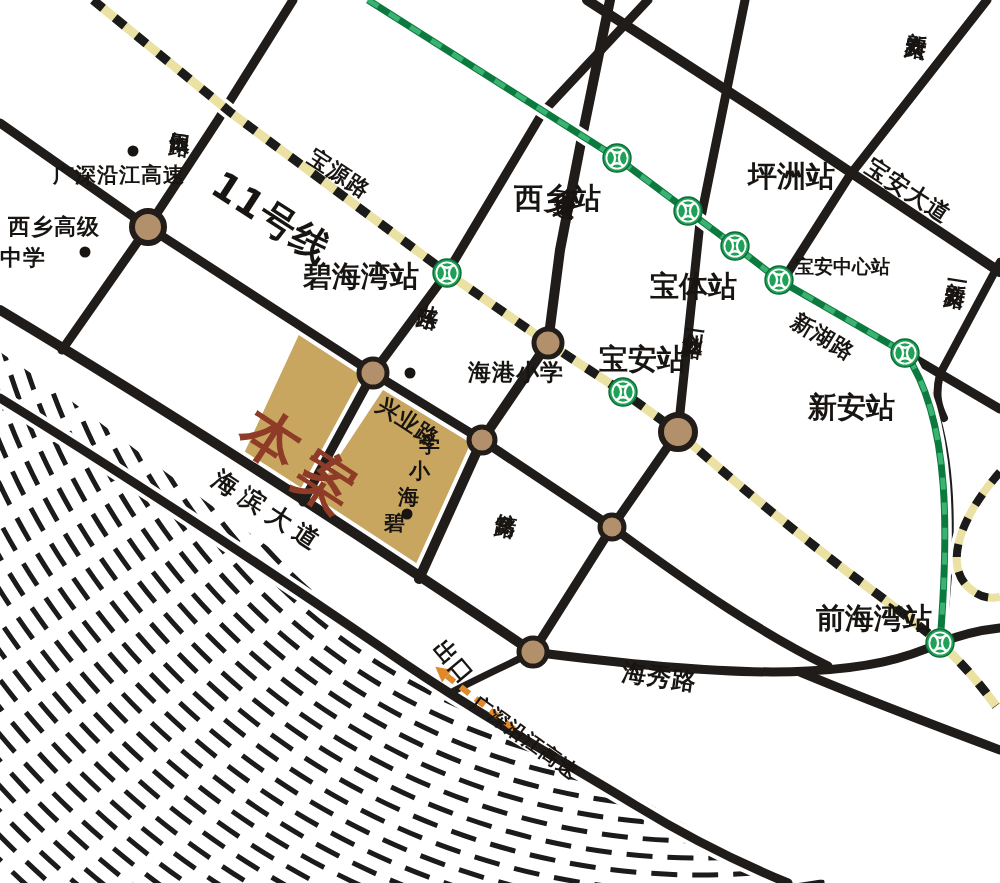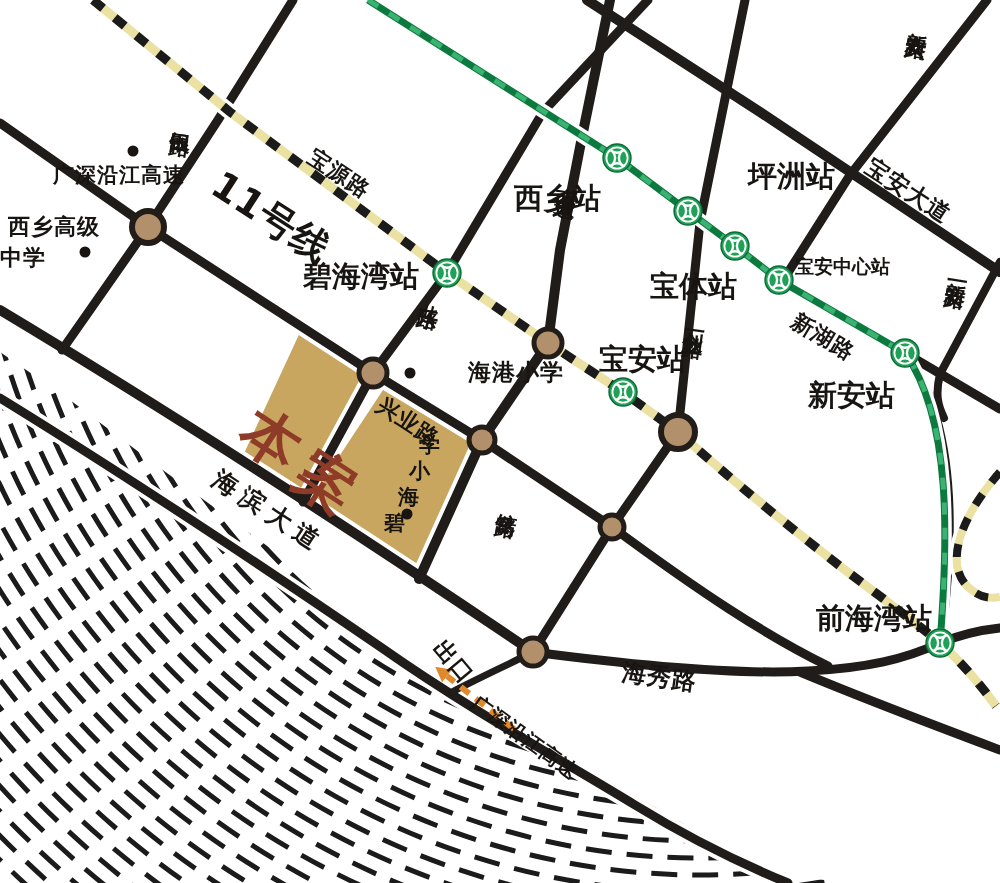--- a/index.html
+++ b/index.html
@@ -215,16 +215,16 @@
       <div class="lbl" style="left: 480px; top: 692px; font-size: 20px; transform: rotate(36deg);">广深沿江高速</div>
       <div class="lbl" style="left: 447px; top: 636px; font-size: 23px; transform: rotate(50deg);">出口</div>
       <div class="lbl" style="left: 263px; top: 398px; font-size: 58px; transform: rotate(33deg); color: rgb(142, 59, 39);">本</div>
       <div class="lbl" style="left: 318px; top: 441px; font-size: 58px; transform: rotate(33deg); color: rgb(142, 59, 39);">案</div>
       <div class="lbl station" style="left: 303px; top: 261px; font-size: 29px;">碧海湾站</div>
       <div class="lbl station" style="left: 514px; top: 183px; font-size: 29px;">西乡站</div>
       <div class="lbl station" style="left: 748px; top: 161px; font-size: 29px;">坪洲站</div>
       <div class="lbl station" style="left: 650px; top: 271px; font-size: 29px;">宝体站</div>
       <div class="lbl station" style="left: 795px; top: 257px; font-size: 19px;">宝安中心站</div>
       <div class="lbl station" style="left: 599px; top: 329px; font-size: 29px; margin-top: 15px;">宝安站</div>
-      <div class="lbl station" style="left: 808px; top: 380px; font-size: 29px;">新安站</div>
+      <div class="lbl station" style="left: 808px; top: 392px; font-size: 29px;">新安站</div>
       <div class="lbl station" style="left: 783px; top: 603px; font-size: 29px; margin-left: 33px;">前海湾站</div>
     </div>
 </div>
 
 </body></html>

